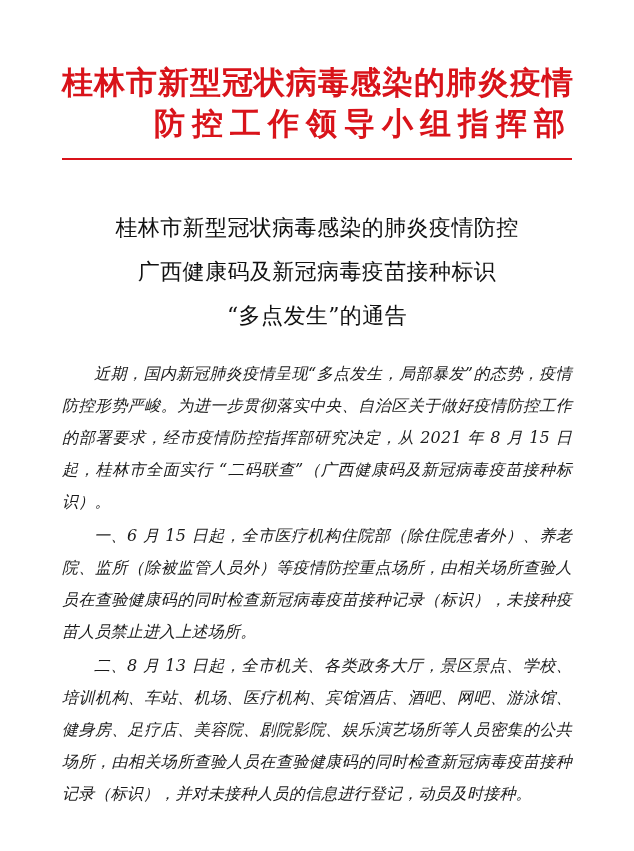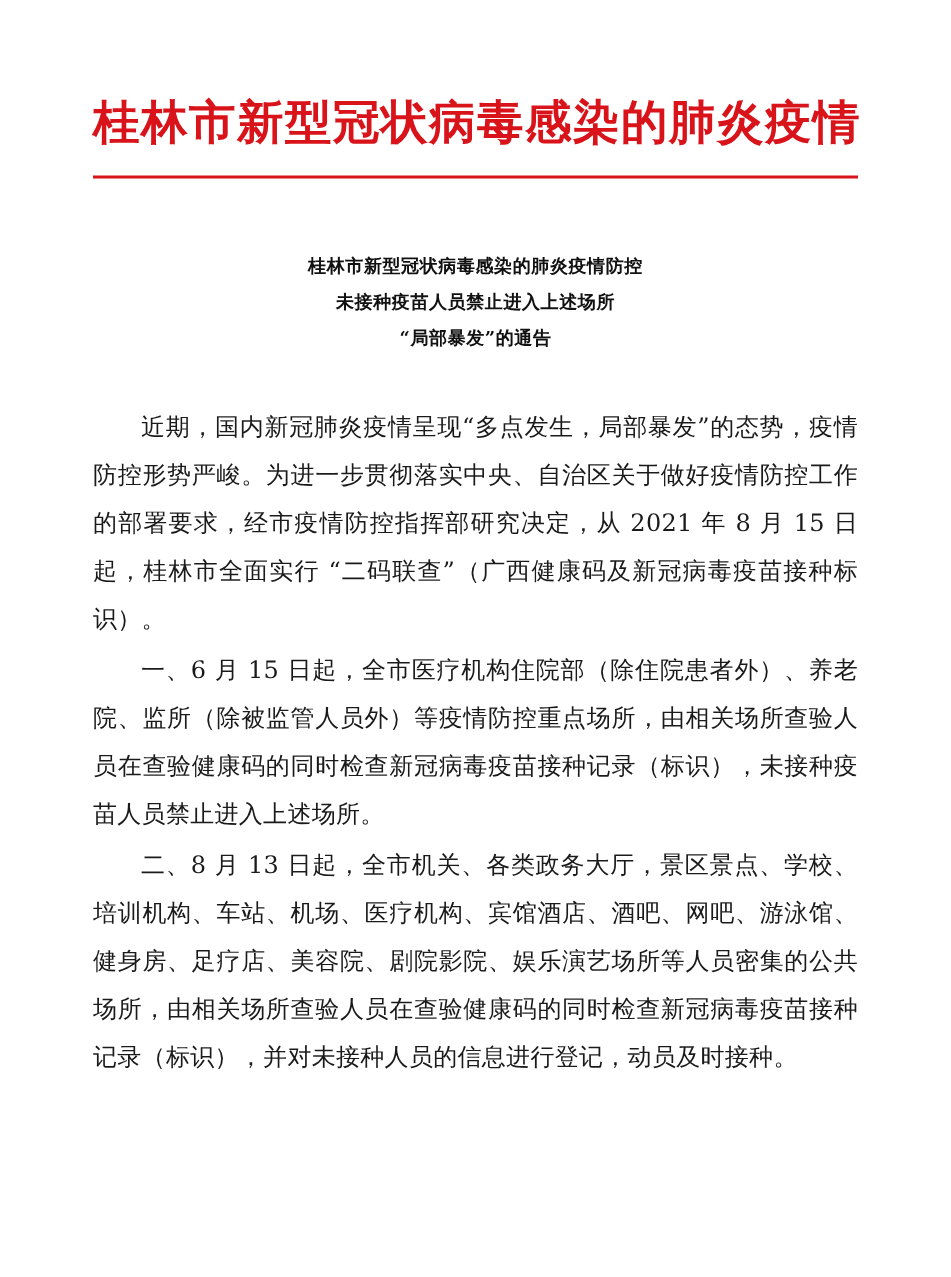--- a/index.html
+++ b/index.html
@@ -42,58 +42,60 @@
   .red-rule {
     margin-top: 14px;
     border: 0;
     border-top: 2.5px solid #d9131a;
     width: 100%;
   }
   
   .doc-title {
     margin-top: 46px;
     text-align: center;
-    font-weight: bold;
-    font-size: 12px;
+    font-weight: normal;
+    font-size: 22px;
     line-height: 2.0;
     color: #111111;
     letter-spacing: 0.4px;
   }
   .doc-title div {
     white-space: nowrap;
   }
   
   .body-text {
-    margin-top: 32px;
+    margin-top: 20px;
+    font-style: italic;
   }
   .body-text p {
     margin: 0 0 2px 0;
     font-size: 16px;
     line-height: 2.0;
     text-align: justify;
     text-indent: 2em;
     letter-spacing: 0.2px;
     color: #1a1a1a;
   }
 </style>
 </head>
 <body>
 
 <div class="page">
 
   <div class="masthead">
     <div class="line line1">桂林市新型冠状病毒感染的肺炎疫情</div>
+    <div class="line line2">防控工作领导小组指挥部</div>
   </div>
 
   <hr class="red-rule">
 
   <div class="doc-title">
     <div>桂林市新型冠状病毒感染的肺炎疫情防控</div>
-    <div>未接种疫苗人员禁止进入上述场所</div>
-    <div>“局部暴发”的通告</div>
+    <div>广西健康码及新冠病毒疫苗接种标识</div>
+    <div>“多点发生”的通告</div>
   </div>
 
   <div class="body-text">
     <p>近期，国内新冠肺炎疫情呈现“多点发生，局部暴发”的态势，疫情防控形势严峻。为进一步贯彻落实中央、自治区关于做好疫情防控工作的部署要求，经市疫情防控指挥部研究决定，从 2021 年 8 月 15 日起，桂林市全面实行 “二码联查”（广西健康码及新冠病毒疫苗接种标识）。</p>
     <p>一、6 月 15 日起，全市医疗机构住院部（除住院患者外）、养老院、监所（除被监管人员外）等疫情防控重点场所，由相关场所查验人员在查验健康码的同时检查新冠病毒疫苗接种记录（标识），未接种疫苗人员禁止进入上述场所。</p>
     <p>二、8 月 13 日起，全市机关、各类政务大厅，景区景点、学校、培训机构、车站、机场、医疗机构、宾馆酒店、酒吧、网吧、游泳馆、健身房、足疗店、美容院、剧院影院、娱乐演艺场所等人员密集的公共场所，由相关场所查验人员在查验健康码的同时检查新冠病毒疫苗接种记录（标识），并对未接种人员的信息进行登记，动员及时接种。</p>
   </div>
 
 </div>
 

